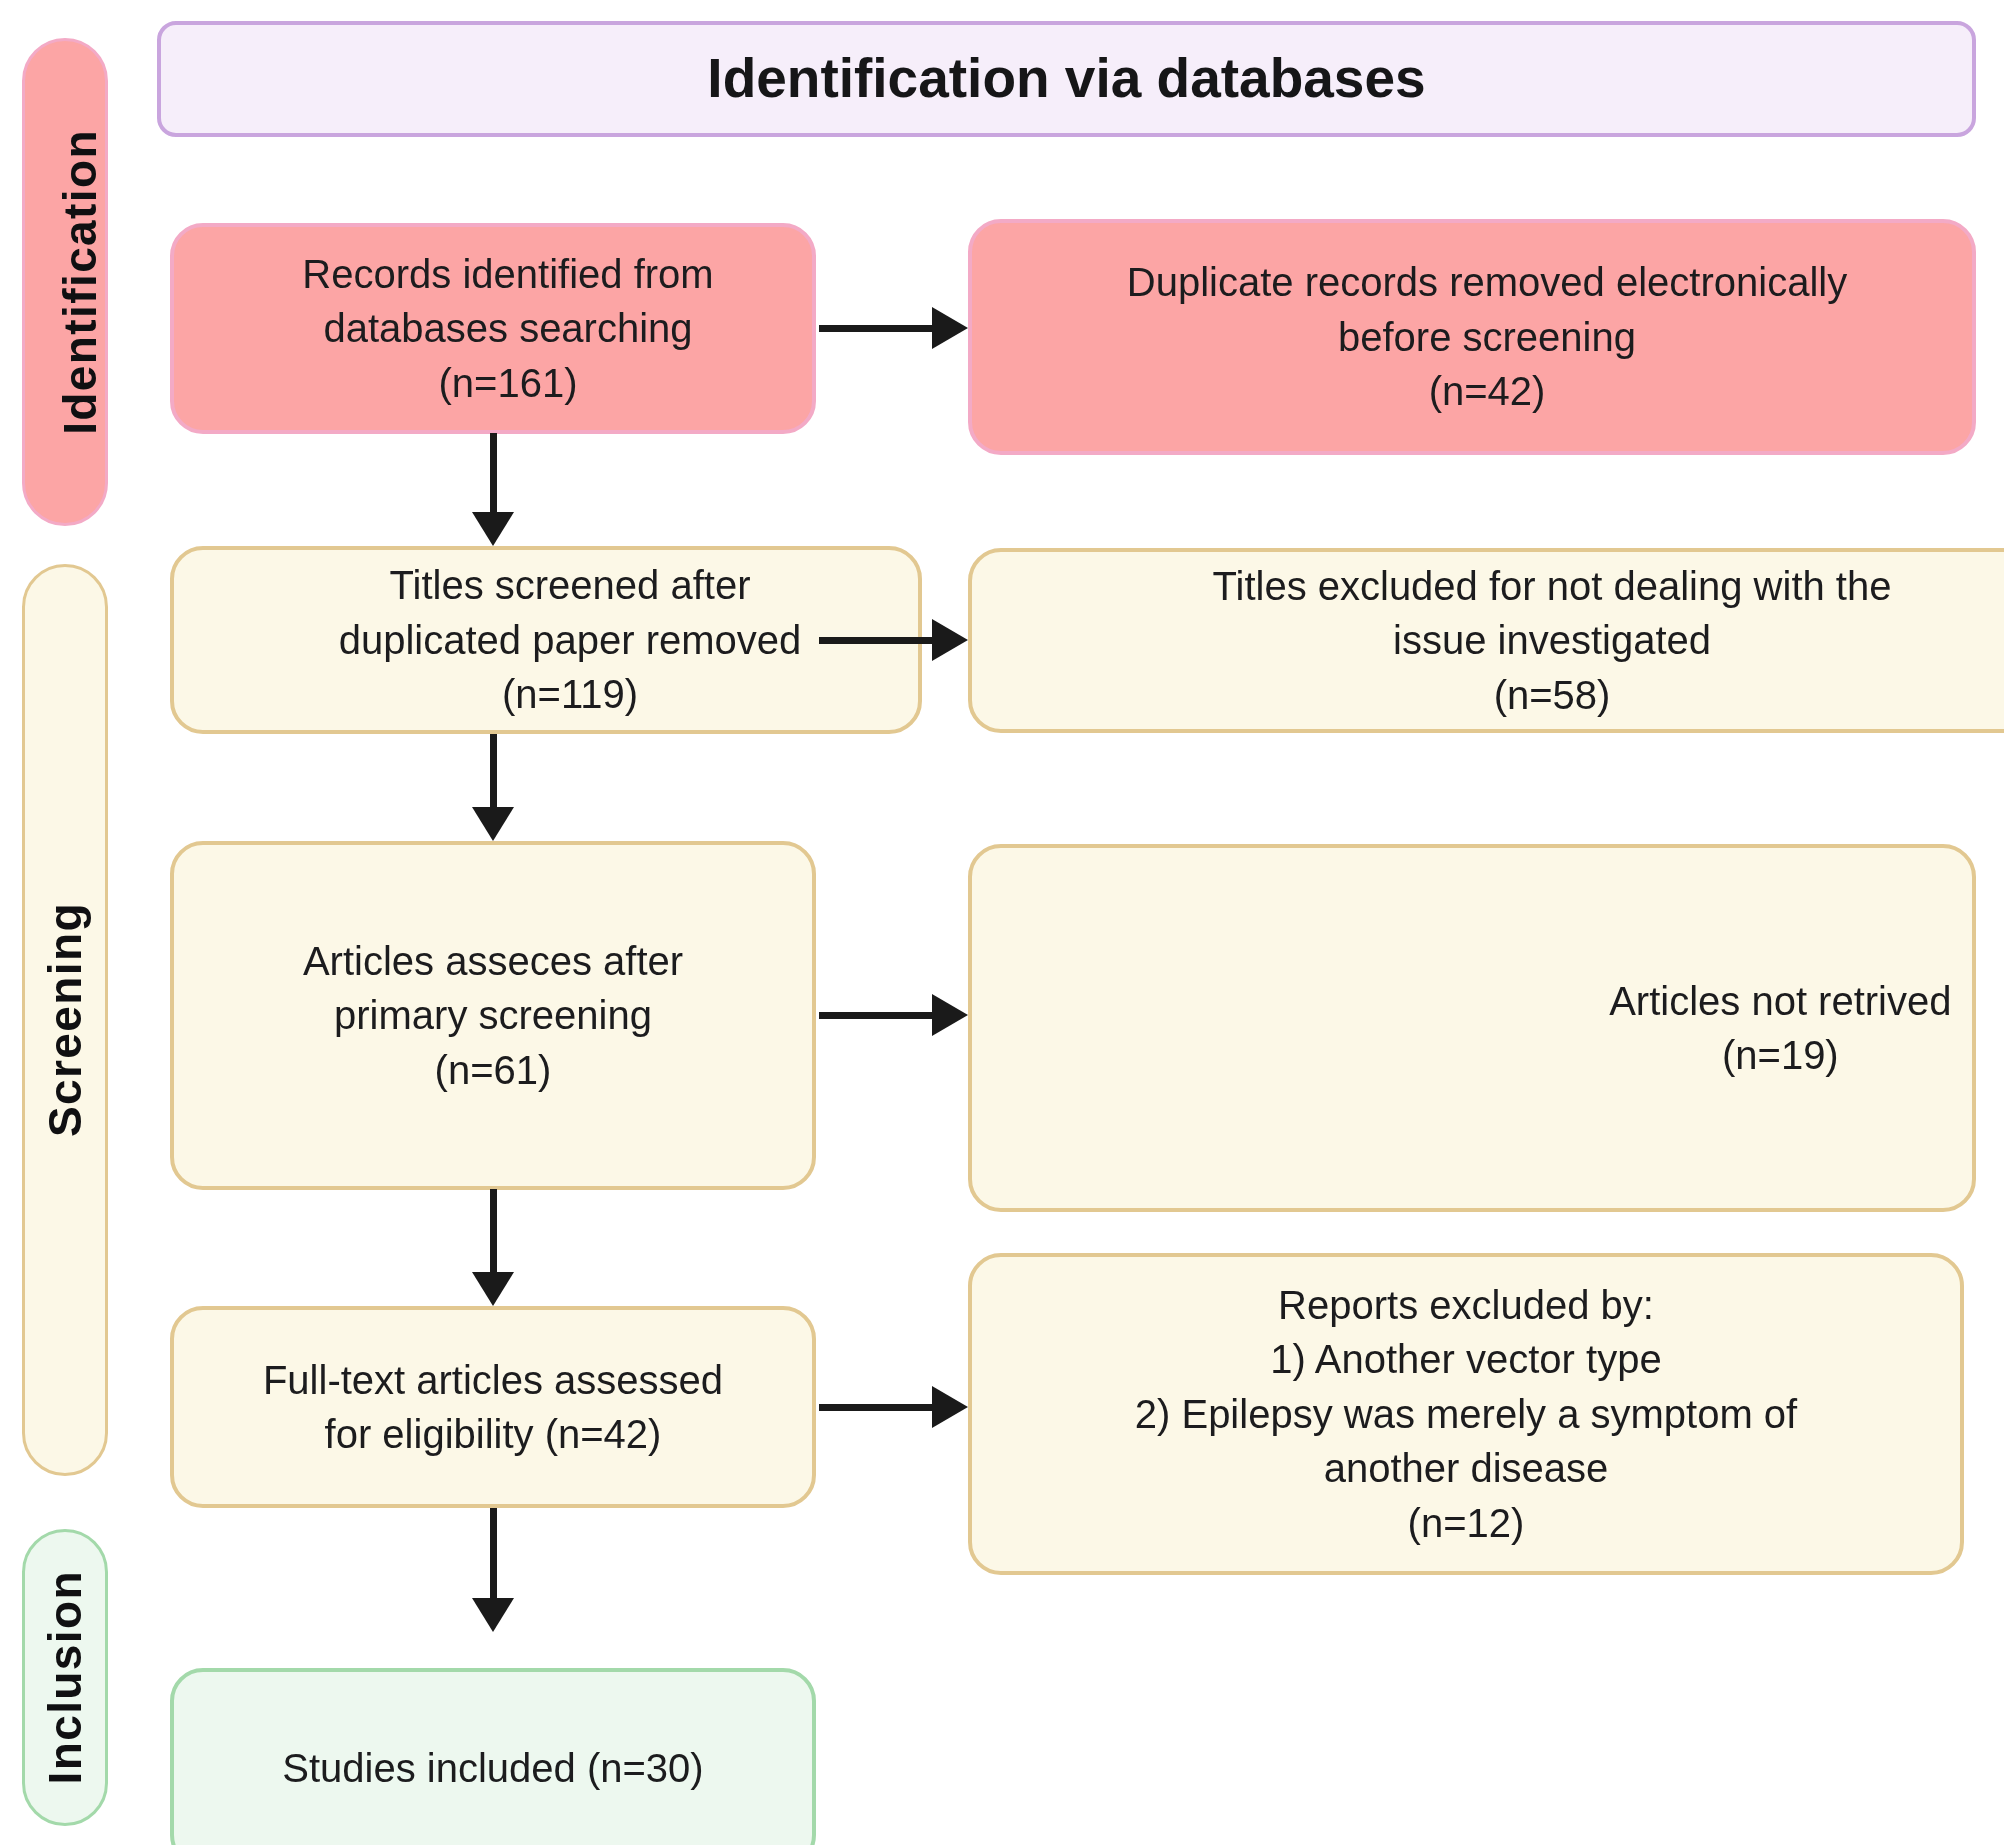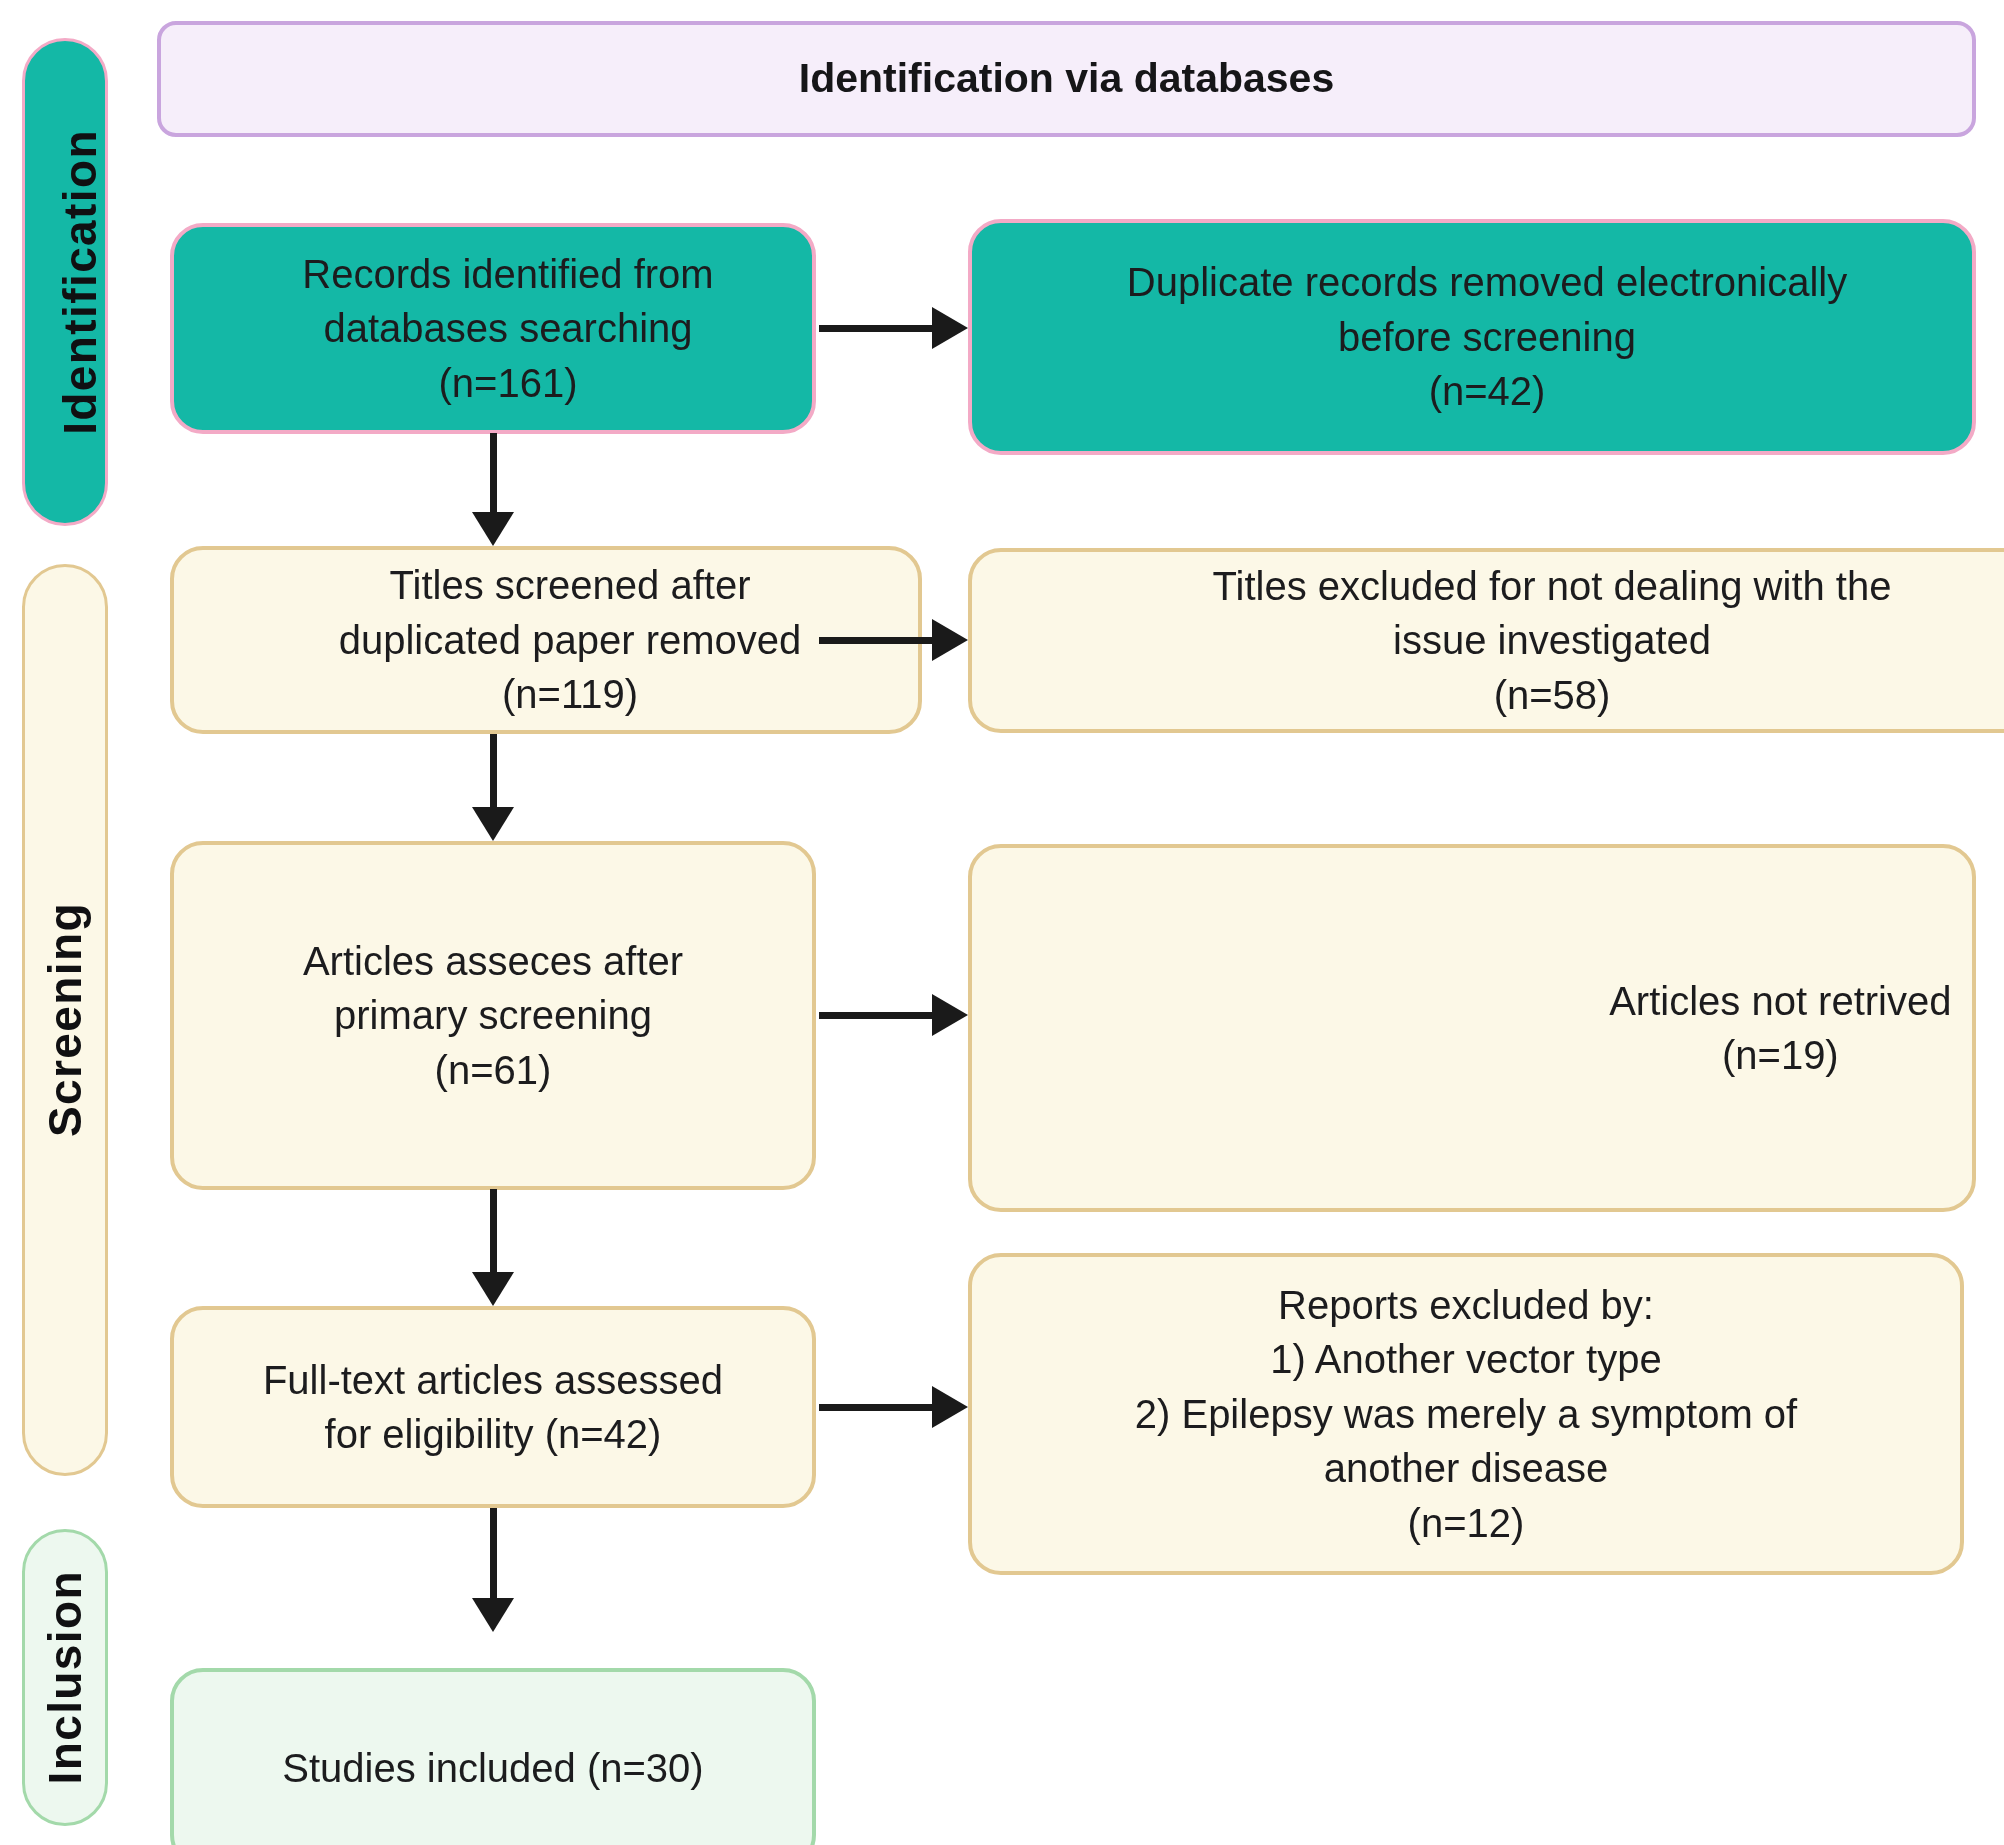--- a/index.html
+++ b/index.html
@@ -6,21 +6,21 @@
   body {
     width: 2005px; height: 1845px;
     background: #ffffff;
     font-family: "Liberation Sans", sans-serif;
     position: relative;
     overflow: hidden;
   }
   .stage { position: absolute; left: 0; top: 0; width: 2005px; height: 1845px; }
 
   
-  .pink     { background: #14b8a6; border-color: #f3aac6; padding-left: 30px; }
+  .pink     { background: #fca5a5; border-color: #f3aac6; padding-left: 30px; }
   .cream    { background: #fcf8e7; border-color: #e2c891; }
   .green    { background: #edf8ef; border-color: #a3d9aa; }
   .lavender { background: #f6eefa; border-color: #c9a5de; }
 
   .box {
     position: absolute;
     box-sizing: border-box;
     border-width: 4.1px; border-style: solid;
     border-radius: 33px;
     display: flex; align-items: center; justify-content: center;
@@ -28,21 +28,21 @@
   }
   .box .txt {
     white-space: pre-line;
     font-size: 40px;
     line-height: 1.36;
     color: #1c1c1e;
     padding: 2.7px 20.5px;
   }
 
   .header-box { border-radius: 19px; }
-  .header-box .txt { font-weight: 700; font-size: 41px; color: #161618; }
+  .header-box .txt { font-weight: 700; font-size: 55px; color: #161618; }
 
   .side-label {
     position: absolute;
     box-sizing: border-box;
     border-width: 3.4px; border-style: solid;
     border-radius: 44px;
     display: flex; align-items: center; justify-content: center;
   }
   .side-label .vtxt {
     writing-mode: vertical-rl;

